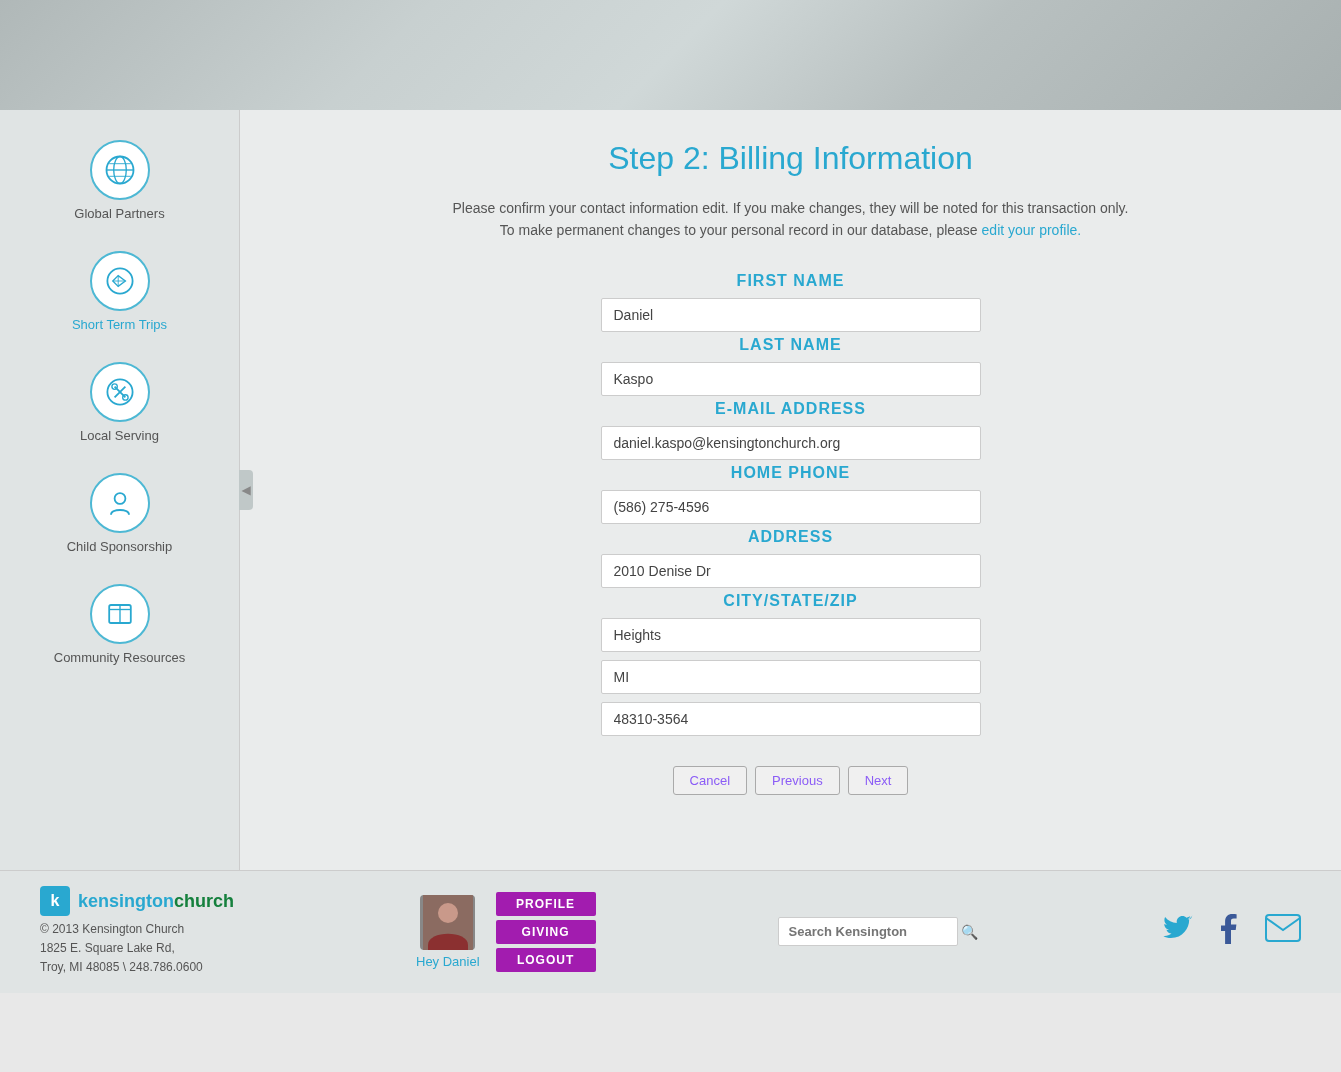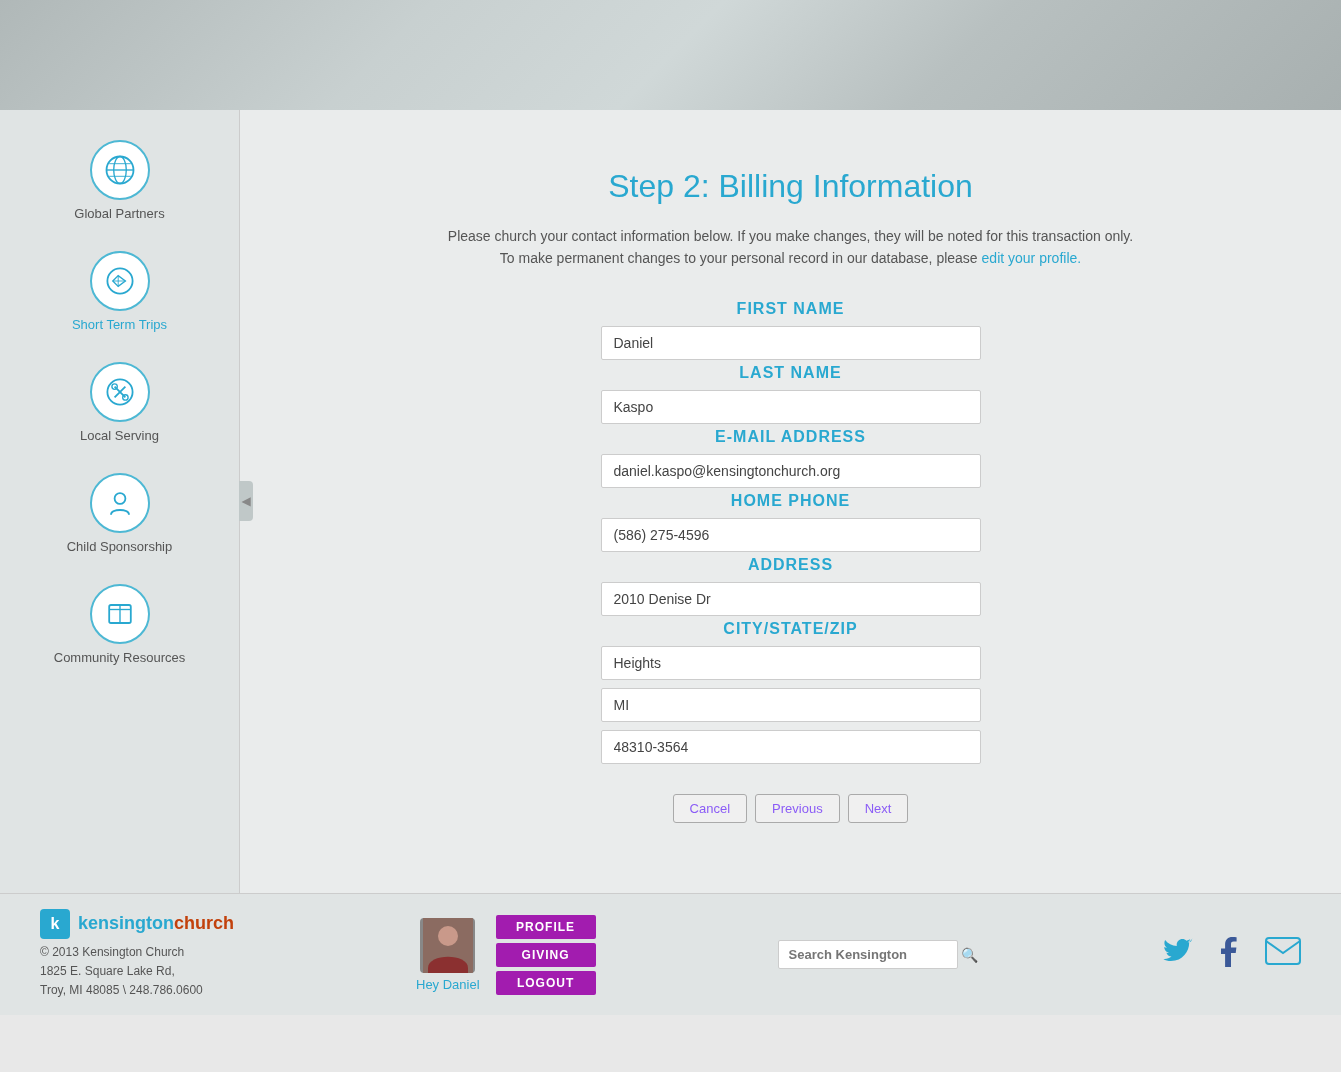--- a/index.html
+++ b/index.html
@@ -99,21 +99,20 @@
       padding: 30px 80px 40px 80px;
       background: #eaecec;
     }
 
     .step-title {
       text-align: center;
       font-size: 32px;
       color: #29a8d0;
       font-weight: normal;
       margin-bottom: 20px;
-      margin-top: 28px;
     }
 
     .info-text {
       text-align: center;
       font-size: 14px;
       color: #555;
       line-height: 1.6;
       margin-bottom: 30px;
     }
 
@@ -361,21 +360,21 @@
     </div>
 
     <div class="sidebar-arrow">◀</div>
   </div>
 
   <div class="content-area">
 
     <h1 class="step-title">Step 2: Billing Information</h1>
 
     <p class="info-text">
-      <span>Please church your contact information below. If you make changes, they will be noted for this transaction only.</span><br>
+      <span>Please confirm your contact information edit. If you make changes, they will be noted for this transaction only.</span><br>
       <span>To make permanent changes to your personal record in our database, please</span>
       <a href="#">edit your profile.</a>
     </p>
 
     <div class="field-section">
       <div class="field-label">FIRST NAME</div>
       <input type="text" class="field-input" value="Daniel" style="">
     </div>
 
     <div class="field-section">
@@ -417,21 +416,21 @@
 </div>
 
 <div class="footer">
 
   <div>
     <div class="footer-logo">
       <div class="footer-logo-icon">
         <span>k</span>
       </div>
       <span class="footer-logo-text">
-        <span>kensington</span><span style="color:#c2410c; font-weight:bold;">church</span>
+        <span>kensington</span><span style="color:#15803d; font-weight:bold;">church</span>
       </span>
     </div>
     <div class="footer-info">
       <div>© 2013 Kensington Church</div>
       <div>1825 E. Square Lake Rd,</div>
       <div>Troy, MI 48085 \ 248.786.0600</div>
     </div>
   </div>
 
   <div style="display:flex; align-items:center; gap:16px;">

